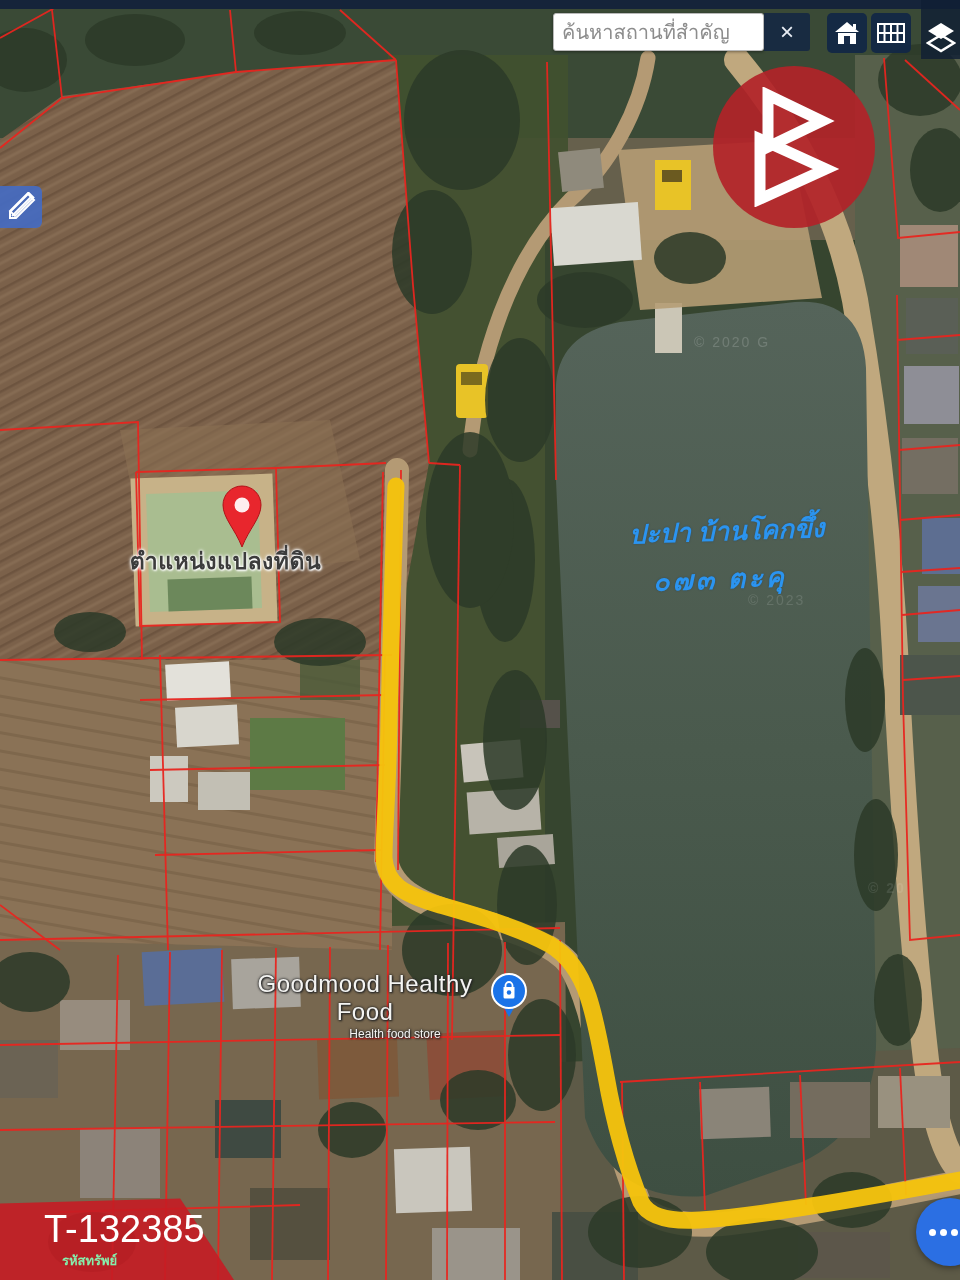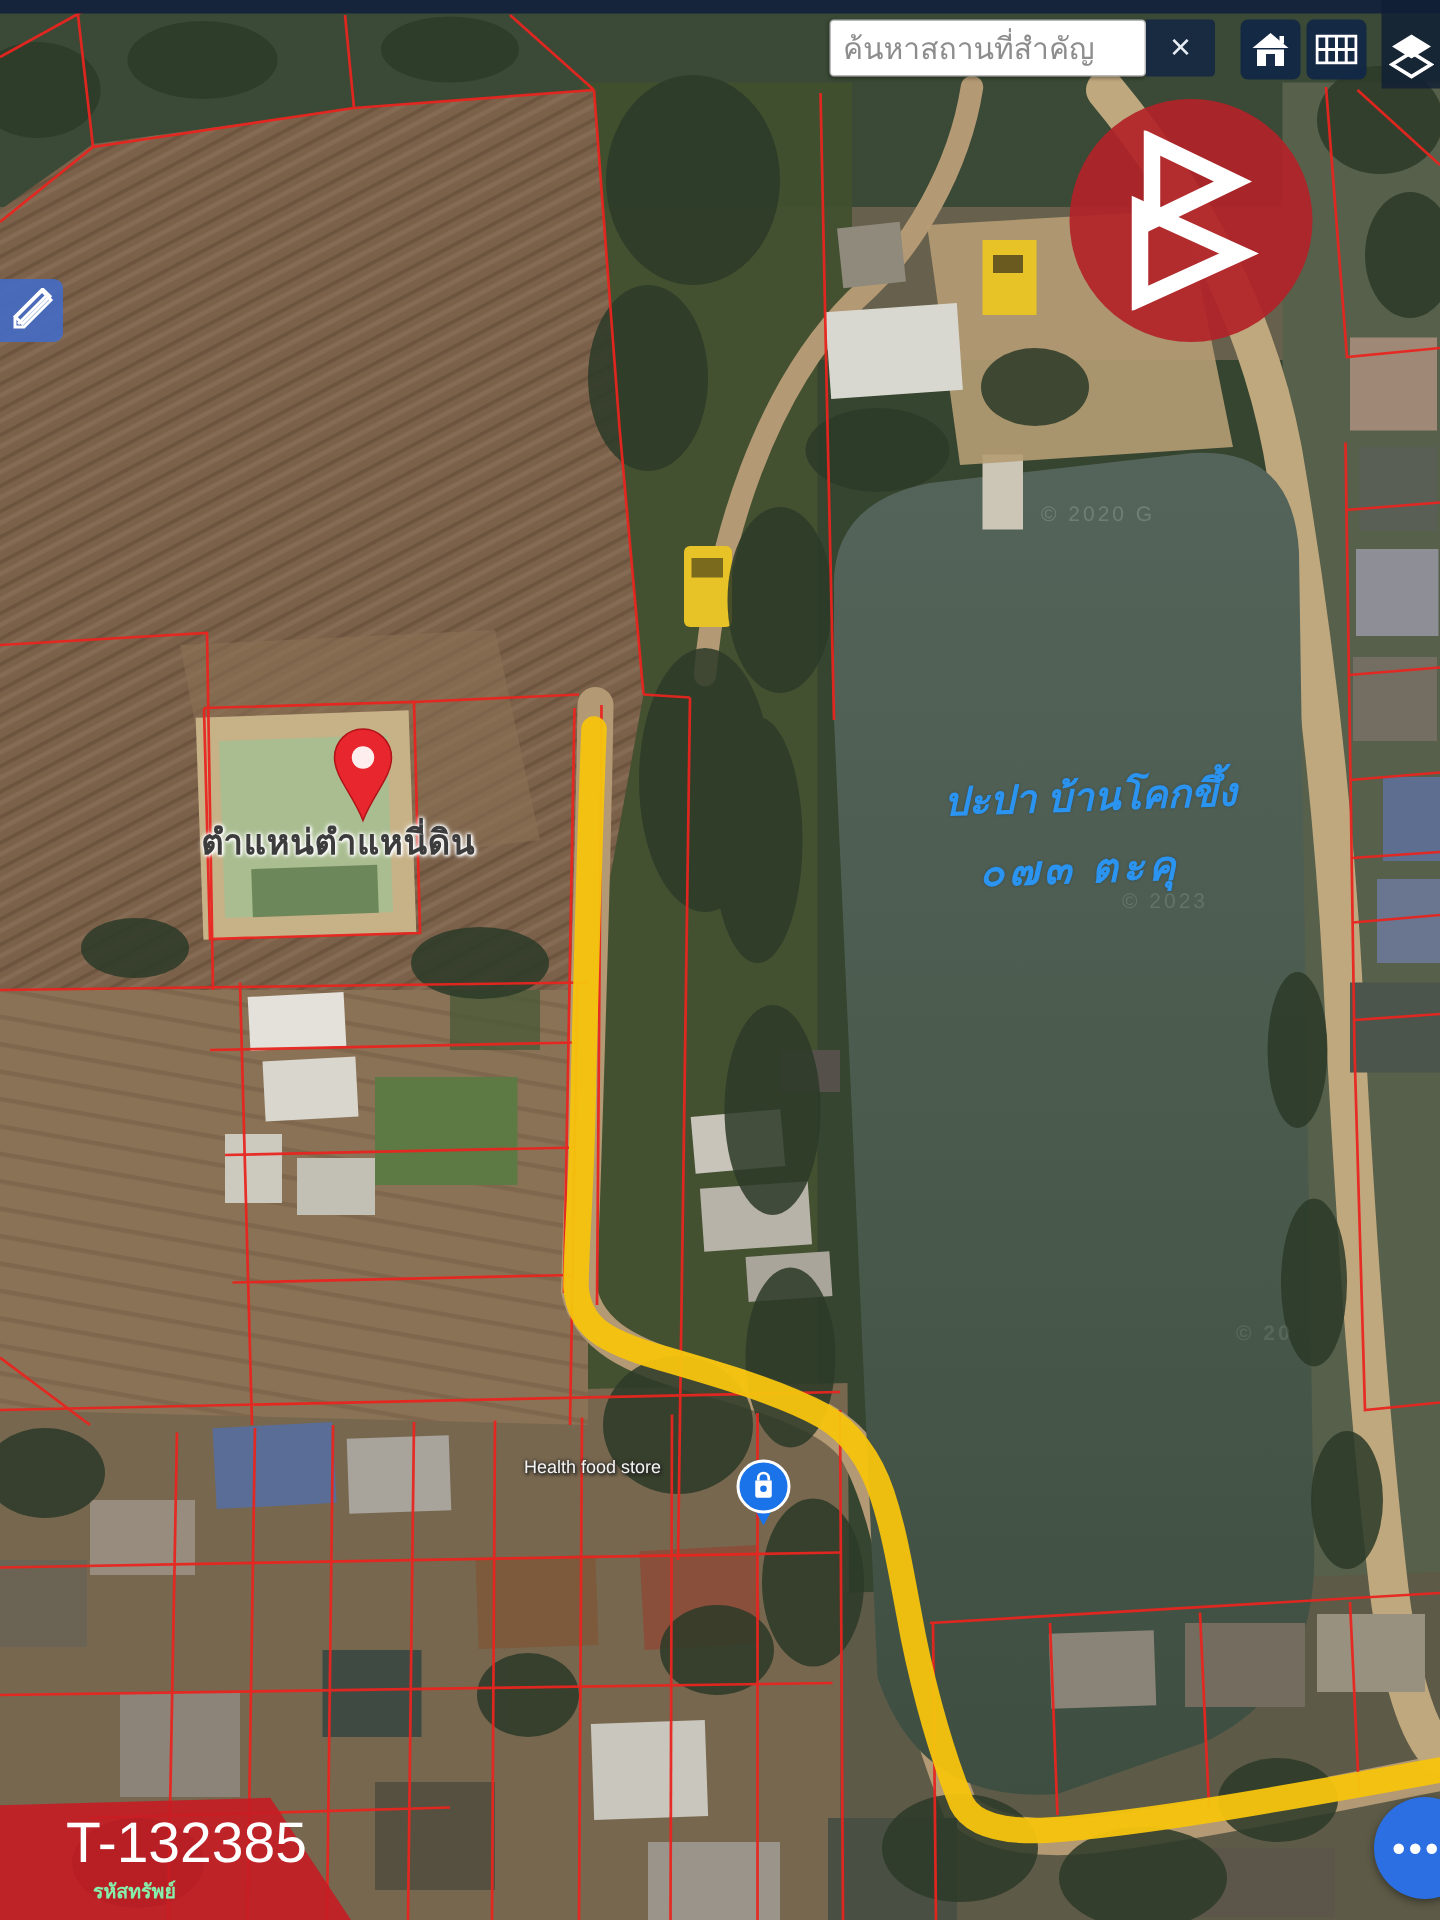--- a/index.html
+++ b/index.html
@@ -45,21 +45,21 @@
   #pond-note .l1{font-size:26px;}
   #pond-note .l2{font-size:27px;margin-top:6px;margin-left:22px;letter-spacing:3px;}
   #poi-label{position:absolute;left:240px;top:970px;width:250px;text-align:center;color:#f4f4f2;
      text-shadow:0 0 2px #2c2c2c,0 0 3px #2c2c2c,1px 1px 2px #222;}
   #poi-label .t{font-size:24px;letter-spacing:.5px;}
   #poi-label .s{font-size:12px;margin-top:1px;margin-left:60px;}
   #poi-pin{position:absolute;left:490px;top:972px;}
   .watermark{position:absolute;color:rgba(255,255,255,.17);font-size:14px;letter-spacing:2px;}
   #wm1{left:694px;top:334px;}
   #wm2{left:748px;top:592px;color:rgba(255,255,255,.13);}
-  #wm3{left:824px;top:880px;color:rgba(255,255,255,.10);font-weight:bold;}
+  #wm3{left:868px;top:880px;color:rgba(255,255,255,.10);font-weight:bold;}
 
   
   #prop-banner{position:absolute;left:0;top:1196px;width:234px;height:84px;
      background:rgba(197,28,35,.9);
      clip-path:polygon(0 9%,77% 3%,100% 100%,0 100%);}
   #prop-code{position:absolute;left:44px;top:1208px;color:#fff;font-size:38px;font-weight:400;text-align:center;}
   #prop-label{position:absolute;left:62px;top:1250px;color:#86efac;font-size:13px;font-weight:bold;}
 </style>
 </head>
 <body>
@@ -263,23 +263,24 @@
 
   <div id="pond-note">
     <div class="l1">ปะปา บ้านโคกขึ้ง</div>
     <div class="l2">๐๗๓ ตะคุ</div>
   </div>
 
   <svg id="location-pin" width="48" height="64" viewBox="0 0 48 64">
     <path d="M24,62 C17,44 5,33 5,20 a19,19 0 1,1 38,0 c0,13 -12,24 -19,42 Z" fill="#e8262d" stroke="#b01218" stroke-width="1"></path>
     <circle cx="24" cy="20" r="7.5" fill="#ffffff" opacity=".92"></circle>
   </svg>
-  <div id="marker-label" class="halo-dark">ตำแหน่ตำแหนี่ดิน</div>
+  <div id="marker-label" class="halo-dark">ตำแหน่งแปลงที่ดิน</div>
 
   <div id="poi-label">
+    <div class="t">Goodmood Healthy Food</div>
     <div class="s">Health food store</div>
   </div>
   <svg id="poi-pin" width="38" height="48" viewBox="0 0 38 48">
     <path d="M13,34 L25,34 L19,45 Z" fill="#1a73e8"></path>
     <circle cx="19" cy="19" r="17" fill="#1a73e8" stroke="#ffffff" stroke-width="2"></circle>
     <path d="M13.5,15 h11 v10 a1.5,1.5 0 0 1 -1.5,1.5 h-8 a1.5,1.5 0 0 1 -1.5,-1.5 Z" fill="#ffffff"></path>
     <path d="M15.5,15 v-1.5 a3.5,3.5 0 0 1 7,0 V15" fill="none" stroke="#ffffff" stroke-width="1.8"></path>
     <circle cx="19" cy="20.5" r="2.2" fill="#1a73e8"></circle>
   </svg>
 

